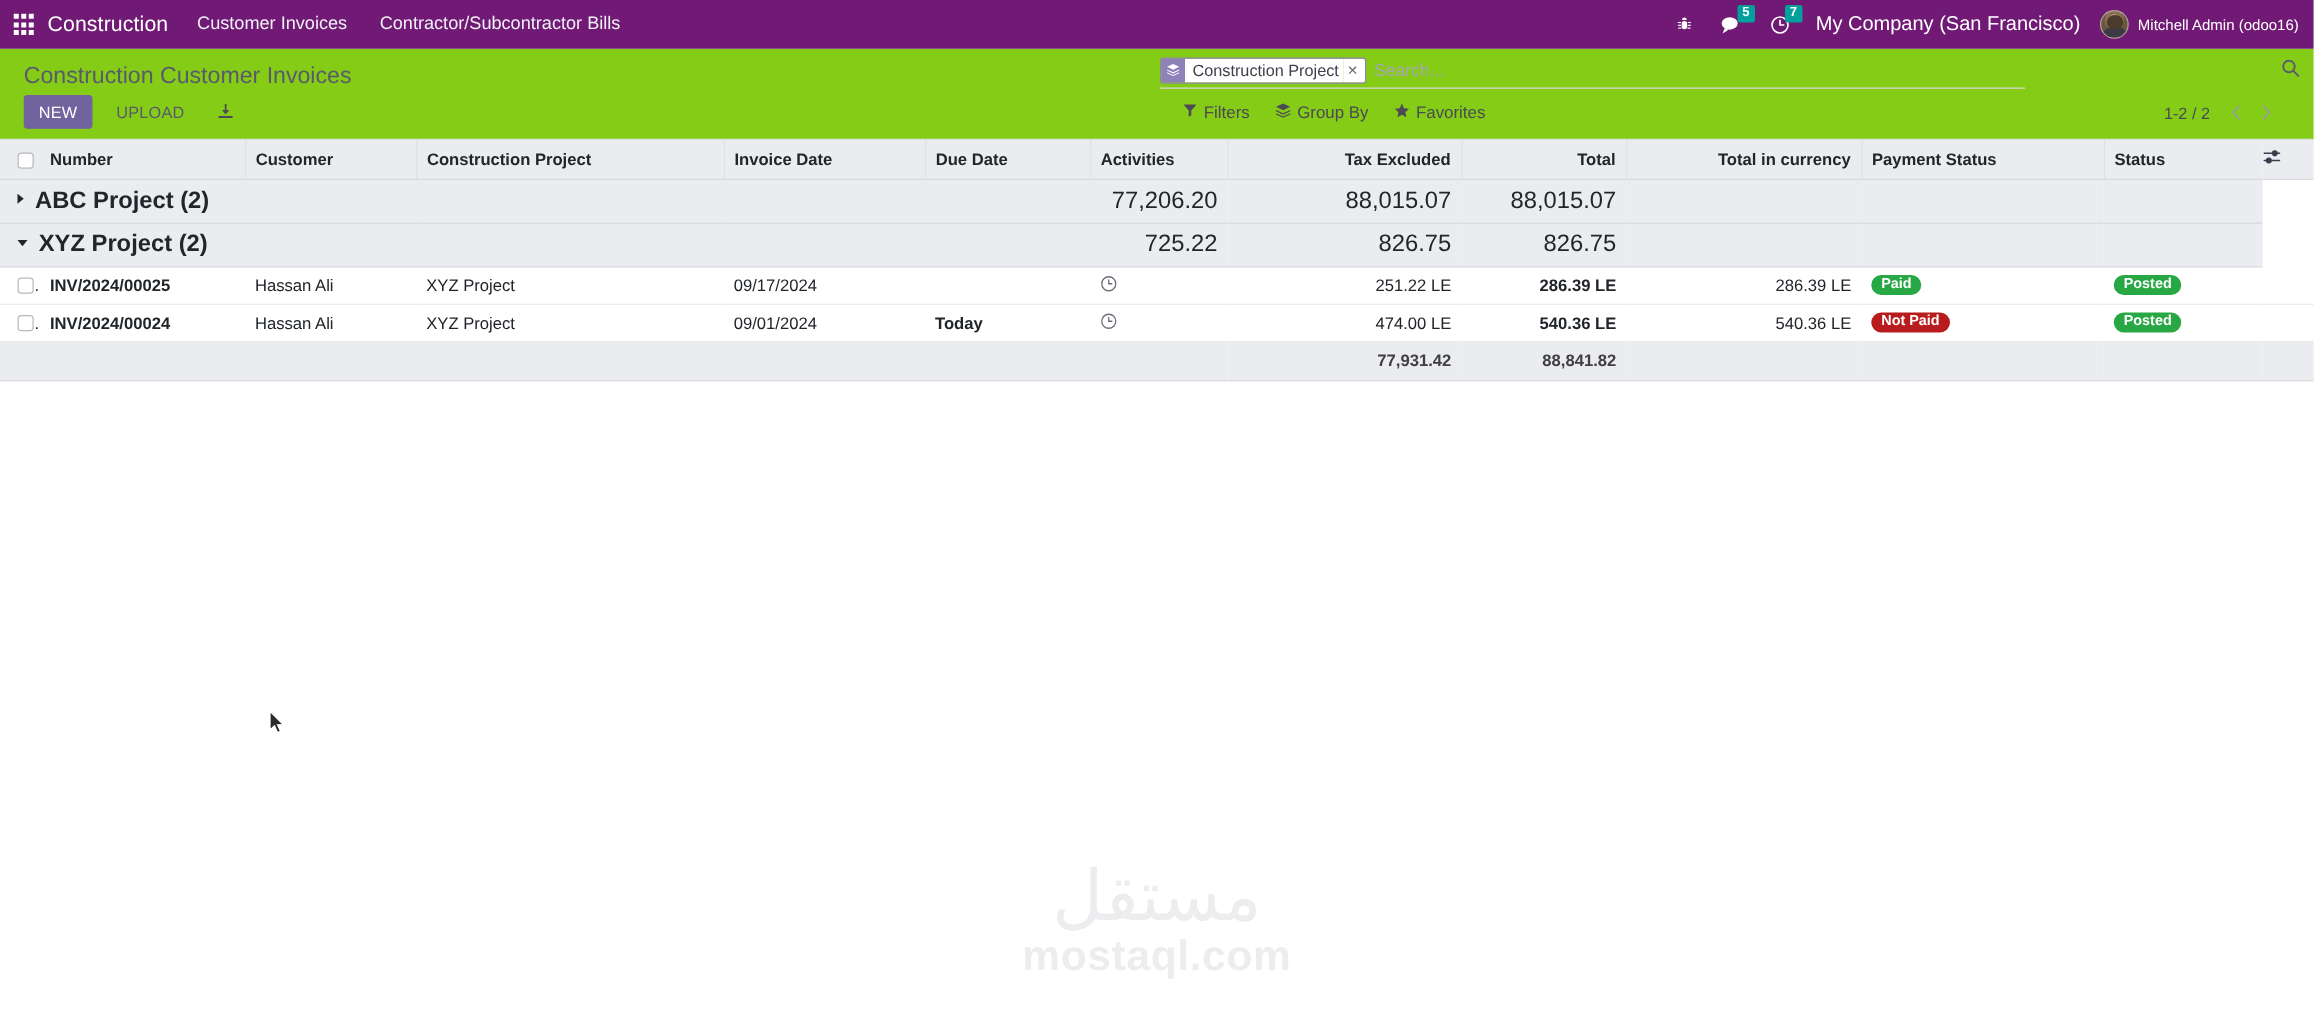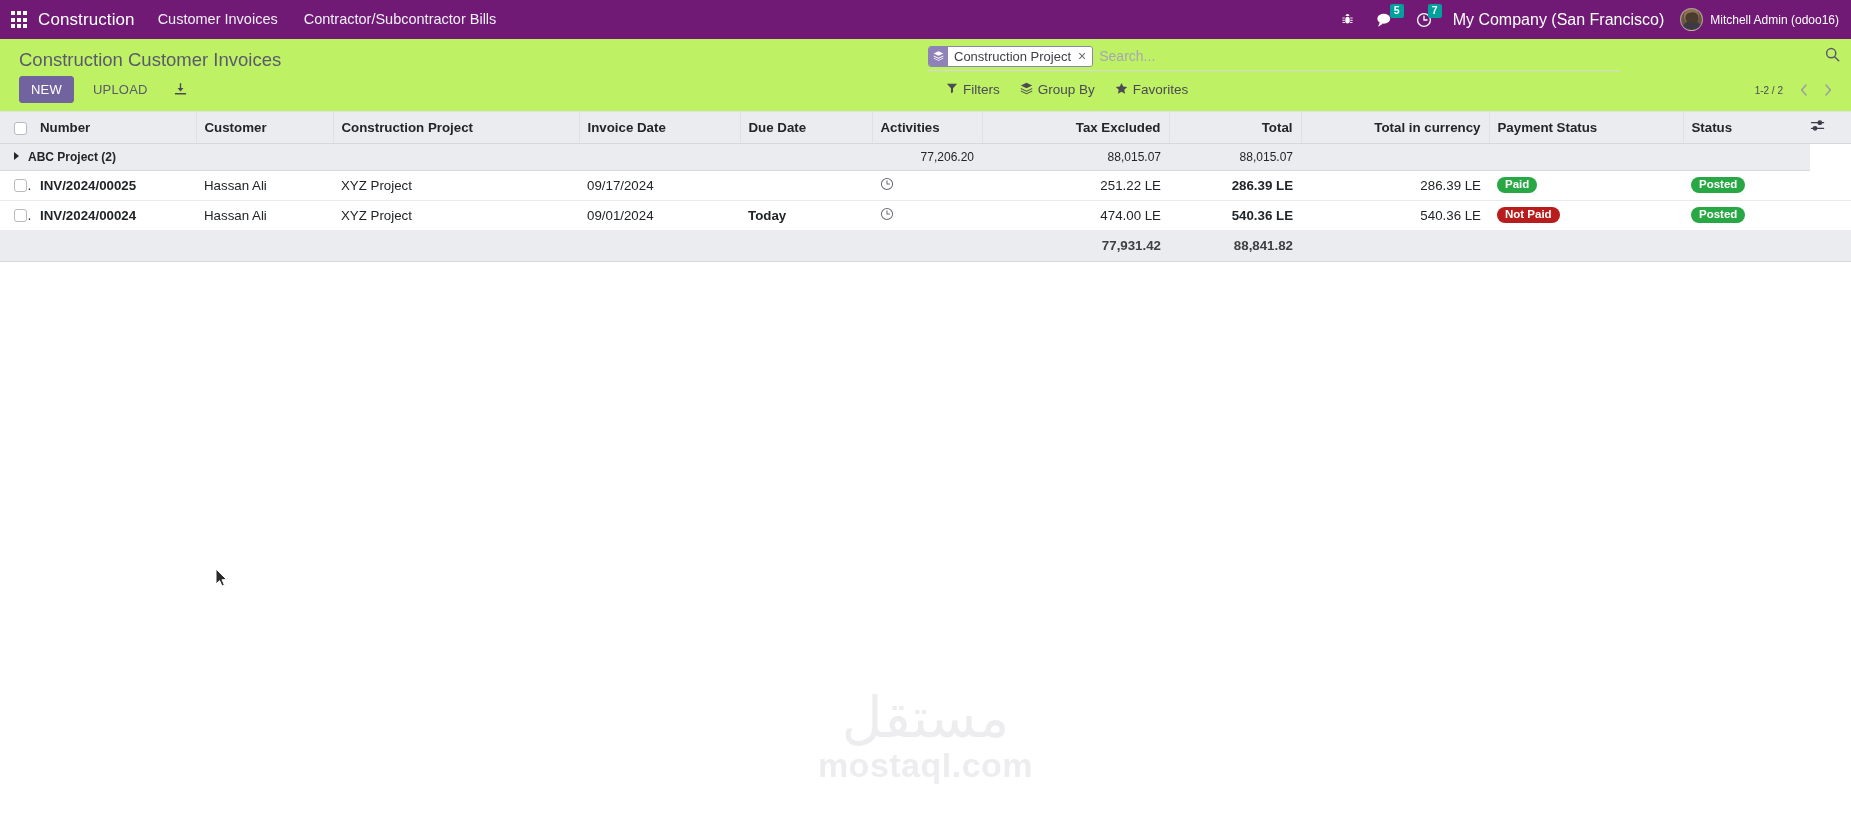--- a/index.html
+++ b/index.html
@@ -117,21 +117,21 @@
     transform: translateX(-50%);
     width: 13px; height: 11px;
     border-radius: 50% 50% 40% 40%;
     background: #4a3c2c;
     z-index: 2;
   }
   .user-name { font-size: 12px; white-space: nowrap; padding-right: 2px; }
 
   
   .control-panel {
-    background: #bef264;
+    background: #84cc16;
     border-bottom: 1px solid #dee2e6;
     position: relative;
     padding: 0;
   }
   .cp-row-top {
     display: flex;
     align-items: flex-start;
     padding: 8px 0 0 0;
     position: relative;
     min-height: 34px;
@@ -266,25 +266,25 @@
     align-items: flex-start;
     gap: 5px;
     color: #4b4a55;
     padding: 3px 10px;
     cursor: pointer;
     white-space: nowrap;
   }
 
   .pager {
     position: absolute;
-    right: 12px;
+    right: 27px;
     top: 6px;
     display: flex;
     align-items: center;
-    font-size: 10px;
+    font-size: 13px;
     color: #4b4a55;
     gap: 2px;
   }
   .pager-value { padding-right: 8px; white-space: nowrap; }
   .pager-btn {
     width: 22px; height: 22px;
     display: flex; align-items: center; justify-content: center;
     color: #9b9aa5;
     cursor: pointer;
     font-size: 15px;
@@ -332,21 +332,21 @@
     cursor: pointer;
   }
 
   tr.group-row td {
     background: #eaecef;
     border-bottom: 1px solid #d5d8dc;
     font-weight: 700;
     color: #22252a;
     padding: 6px 8px;
     height: 26px;
-    font-size: 12px;
+    font-size: 19px;
     cursor: pointer;
   }
   tr.group-row td.num { text-align: right; font-weight: 400; color: #22252a; }
   .group-cell { padding-left: 14px !important; white-space: nowrap; }
   .caret {
     display: inline-block;
     width: 0; height: 0;
     margin-right: 9px;
     vertical-align: middle;
     position: relative;
@@ -625,20 +625,31 @@
           <span class="caret closed"></span><span>ABC Project (2)</span>
         </td>
         <td class="num">77,206.20</td>
         <td class="num">88,015.07</td>
         <td class="num">88,015.07</td>
         <td></td>
         <td></td>
         <td></td>
       </tr>
 
+      <tr class="group-row">
+        <td class="group-cell" colspan="6">
+          <span class="caret open"></span><span>XYZ Project (2)</span>
+        </td>
+        <td class="num">725.22</td>
+        <td class="num">826.75</td>
+        <td class="num">826.75</td>
+        <td></td>
+        <td></td>
+        <td></td>
+      </tr>
 
       <tr class="data-row">
         <td class="cell-check">
           <span class="cb"></span>
         </td>
         <td class="bold">INV/2024/00025</td>
         <td>Hassan Ali</td>
         <td>XYZ Project</td>
         <td>09/17/2024</td>
         <td></td>

